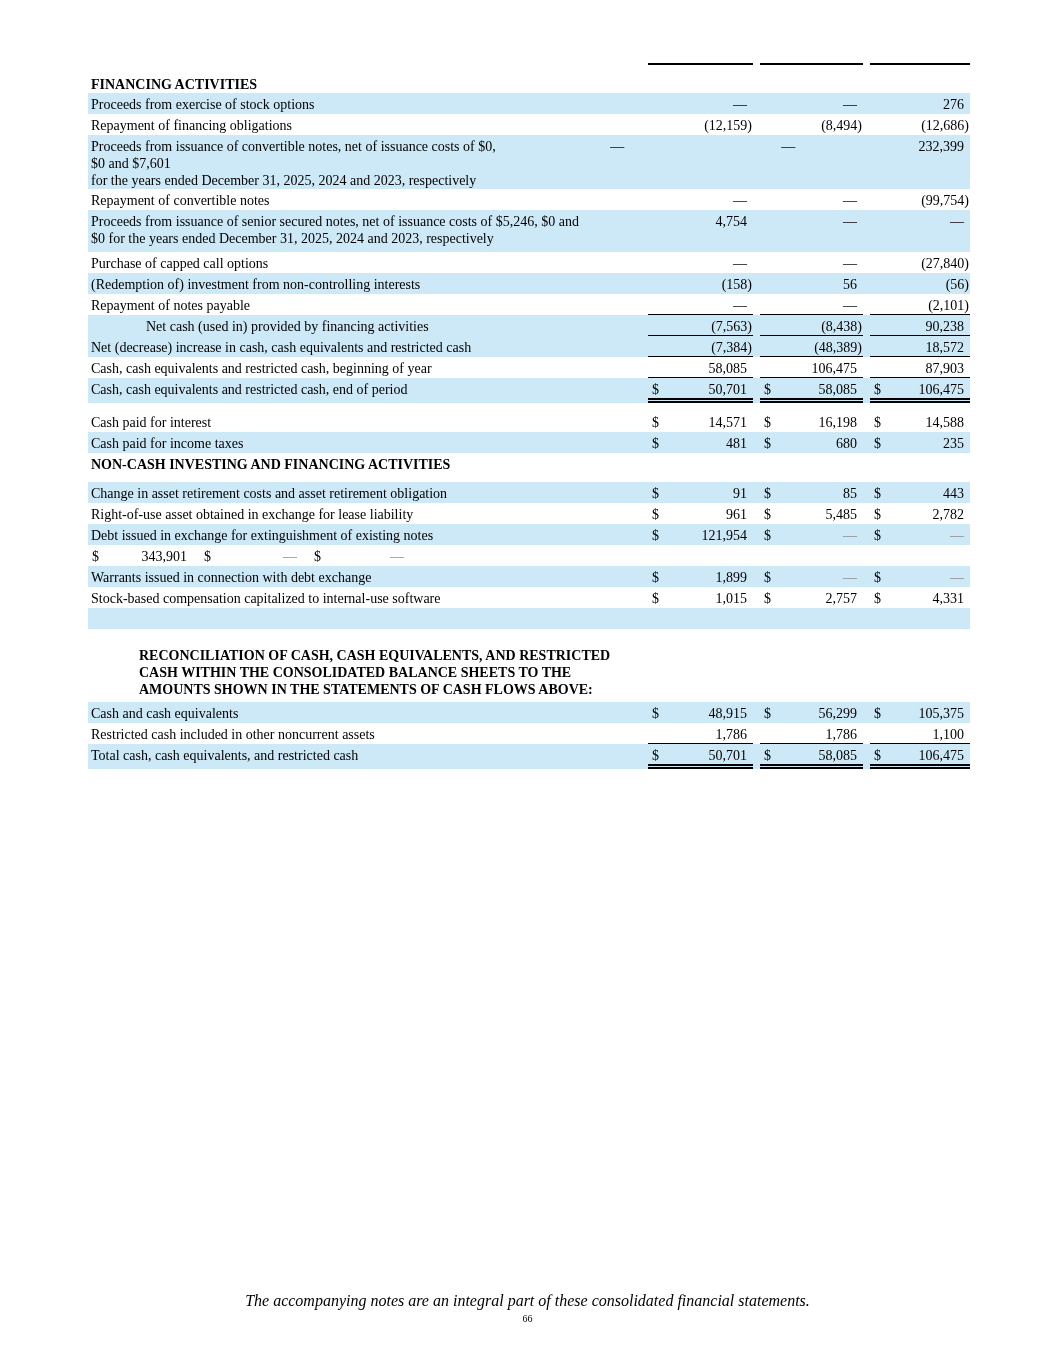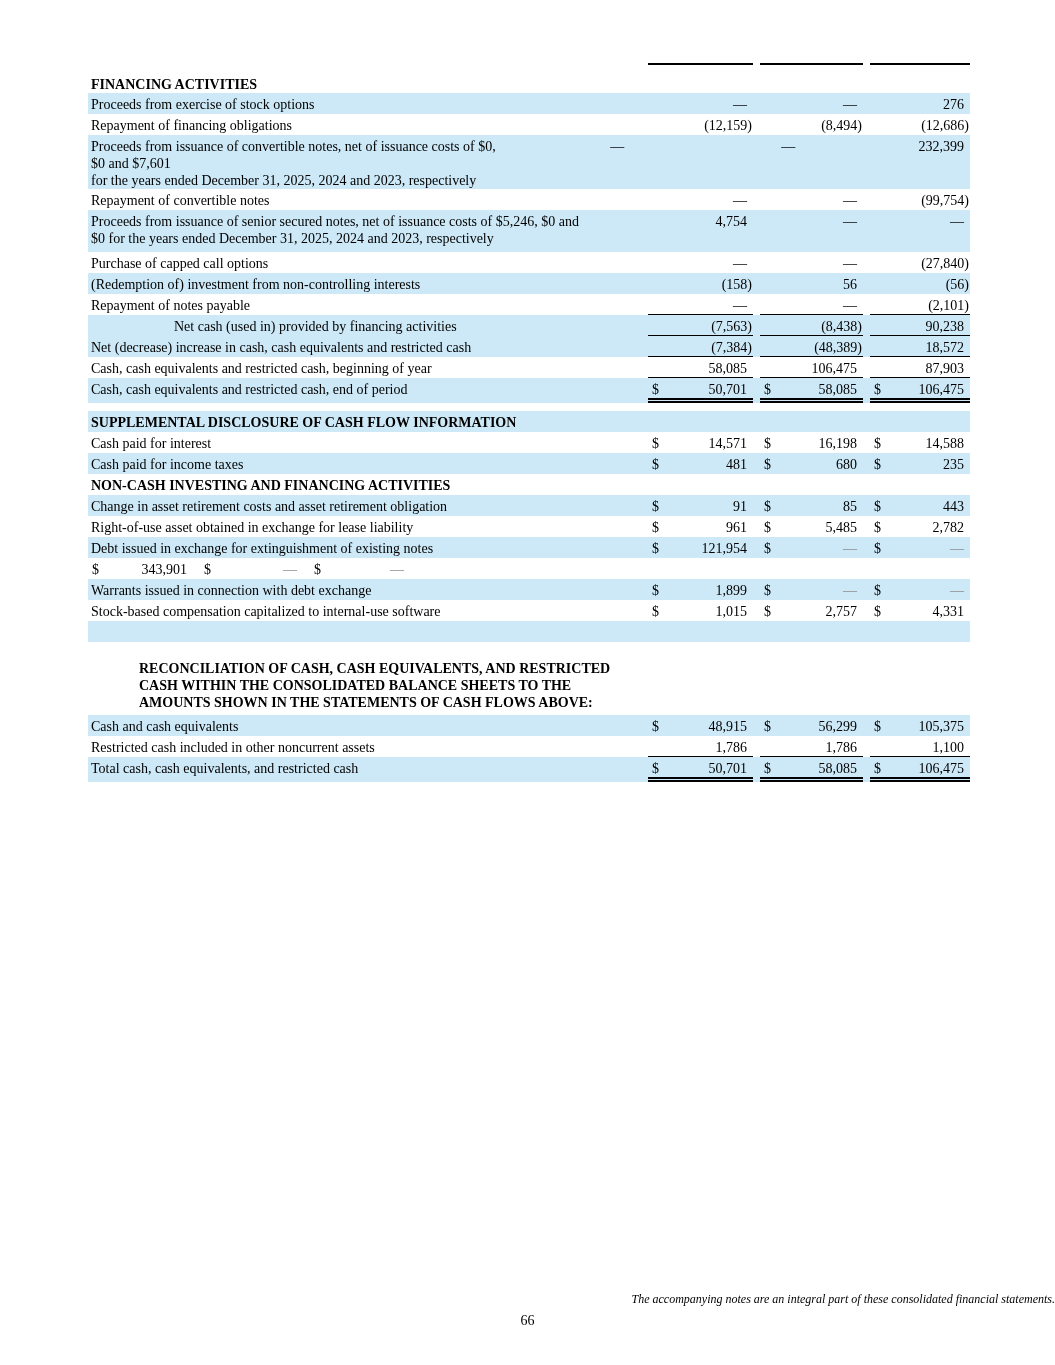--- a/index.html
+++ b/index.html
@@ -24,21 +24,21 @@
     display: flex;
     align-items: stretch;
     min-height: 21px;
   }
   .row.shade { background: var(--band, #cde9f7); justify-content: center; }
   .cell-label {
     width: 560px;
     padding: 3px 4px 0 3px;
     line-height: 17px;
   }
-  .cell-label.indent { padding-left: 86px; }
+  .cell-label.indent { padding-left: 58px; }
   .row.heading .cell-label,
   .row.band-heading .cell-label { font-weight: 700; }
   .cell-group {
     display: flex;
     padding: 3px 0 0 4px;
     line-height: 17px;
   }
   .g0 { width: 105px; }
   .g1 { width: 103px; }
   .g2 { width: 100px; }
@@ -53,31 +53,31 @@
   .value.paren { padding-right: 1px; }
   .value.muted { color: var(--muted, #8c8c8c); }
   .b-single { border-bottom: 1.5px solid var(--rule, #000); }
   .b-double { border-bottom: 5px double var(--rule, #000); }
   .b-top    { border-bottom: 2px solid var(--rule, #000); }
   .footnote {
     position: absolute;
     top: 1292px;
     left: 0;
     width: 100%;
-    text-align: right;
+    text-align: center;
     font-style: italic;
-    font-size: 12px;
+    font-size: 16px;
   }
   .pageno {
     position: absolute;
     top: 1313px;
     left: 0;
     width: 100%;
     text-align: center;
-    font-size: 14px;
+    font-size: 10px;
   }
 </style>
 </head>
 <body>
 
 <div class="page" style="--band: #cde9f7; --rule: #000000; --muted: #8c8c8c;">
   <div class="fin-table">
       <div class="row toprule" style="min-height: 9px;">
         <div class="cell-label"></div>
         <div class="cell-group g0 b-top">
@@ -332,37 +332,20 @@
         <div class="cell-group g1">
           <span class="dollar"></span>
           <span class="value"></span>
         </div>
         <div class="cell-gap"></div>
         <div class="cell-group g2">
           <span class="dollar"></span>
           <span class="value"></span>
         </div>
       </div>
-      <div class="row band-heading shade">
-        <div class="cell-label">SUPPLEMENTAL DISCLOSURE OF CASH FLOW INFORMATION</div>
-        <div class="cell-group g0">
-          <span class="dollar"></span>
-          <span class="value"></span>
-        </div>
-        <div class="cell-gap"></div>
-        <div class="cell-group g1">
-          <span class="dollar"></span>
-          <span class="value"></span>
-        </div>
-        <div class="cell-gap"></div>
-        <div class="cell-group g2">
-          <span class="dollar"></span>
-          <span class="value"></span>
-        </div>
-      </div>
       <div class="row data">
         <div class="cell-label">Cash paid for interest</div>
         <div class="cell-group g0">
           <span class="dollar">$</span>
           <span class="value">14,571</span>
         </div>
         <div class="cell-gap"></div>
         <div class="cell-group g1">
           <span class="dollar">$</span>
           <span class="value">16,198</span>
@@ -383,21 +366,21 @@
         <div class="cell-group g1">
           <span class="dollar">$</span>
           <span class="value">680</span>
         </div>
         <div class="cell-gap"></div>
         <div class="cell-group g2">
           <span class="dollar">$</span>
           <span class="value">235</span>
         </div>
       </div>
-      <div class="row heading" style="min-height: 21px;">
+      <div class="row heading" style="min-height: 21px; flex-direction: column;">
         <div class="cell-label">NON-CASH INVESTING AND FINANCING ACTIVITIES</div>
         <div class="cell-group g0">
           <span class="dollar"></span>
           <span class="value"></span>
         </div>
         <div class="cell-gap"></div>
         <div class="cell-group g1">
           <span class="dollar"></span>
           <span class="value"></span>
         </div>

